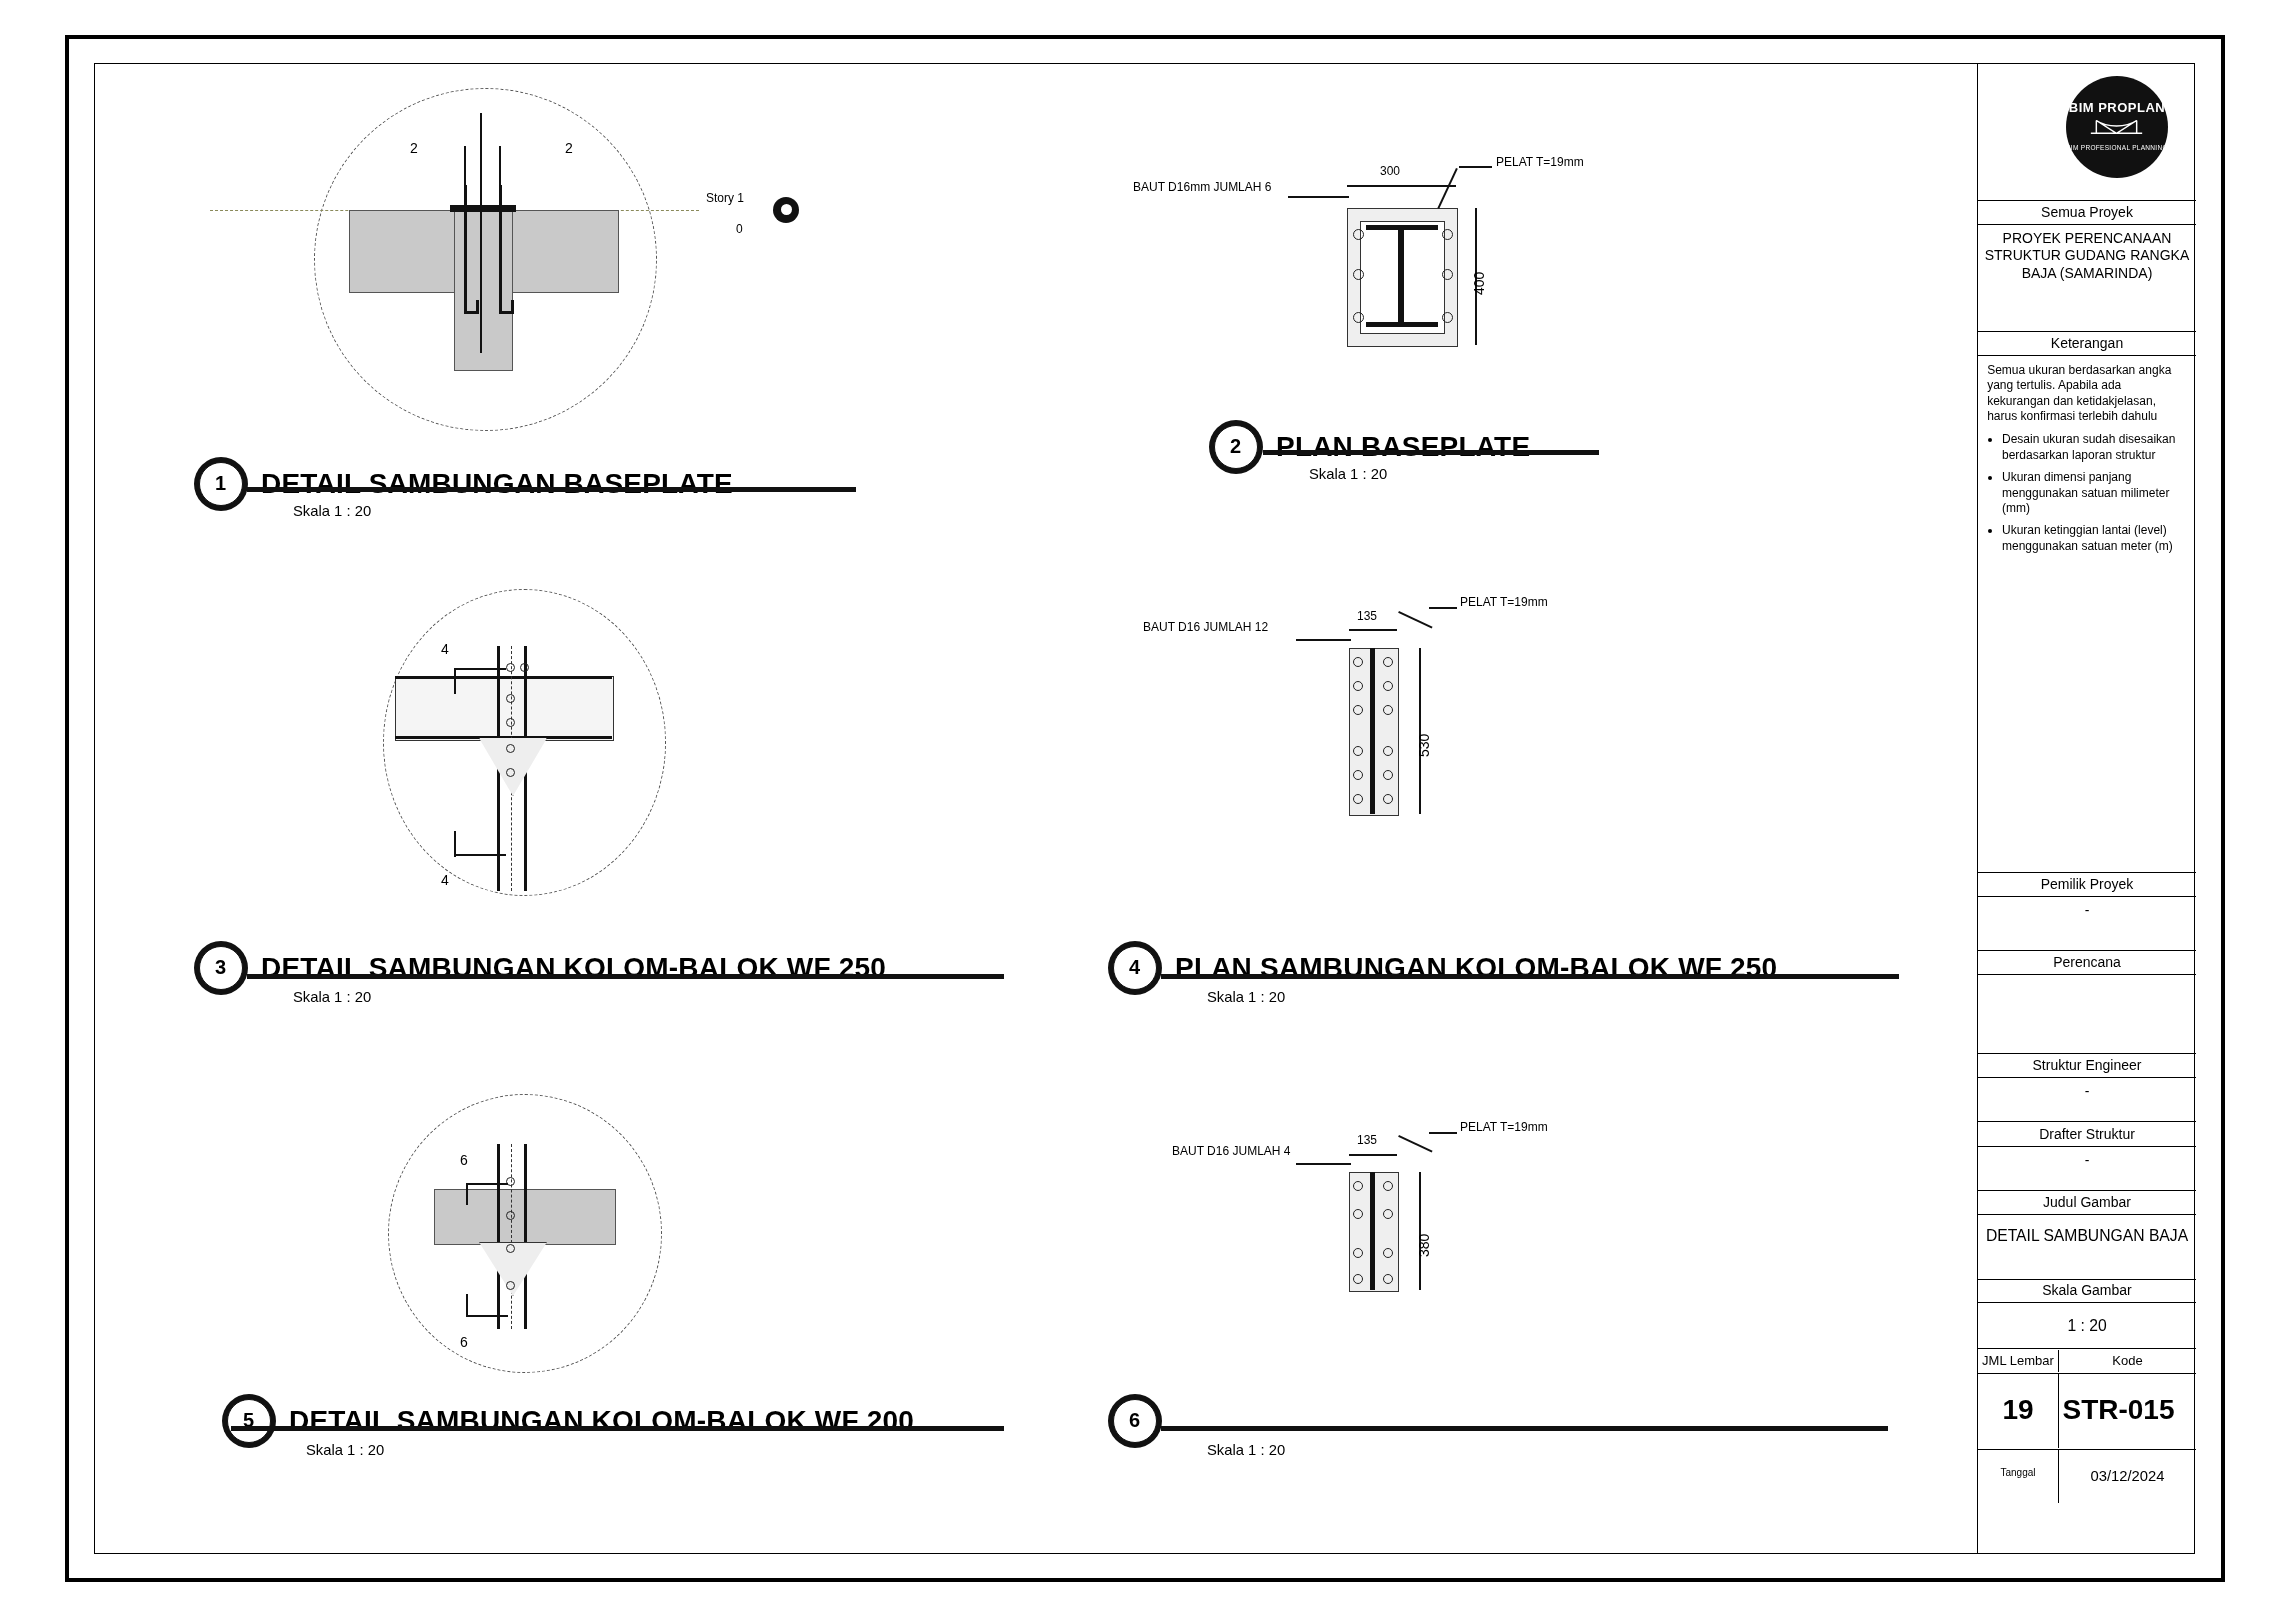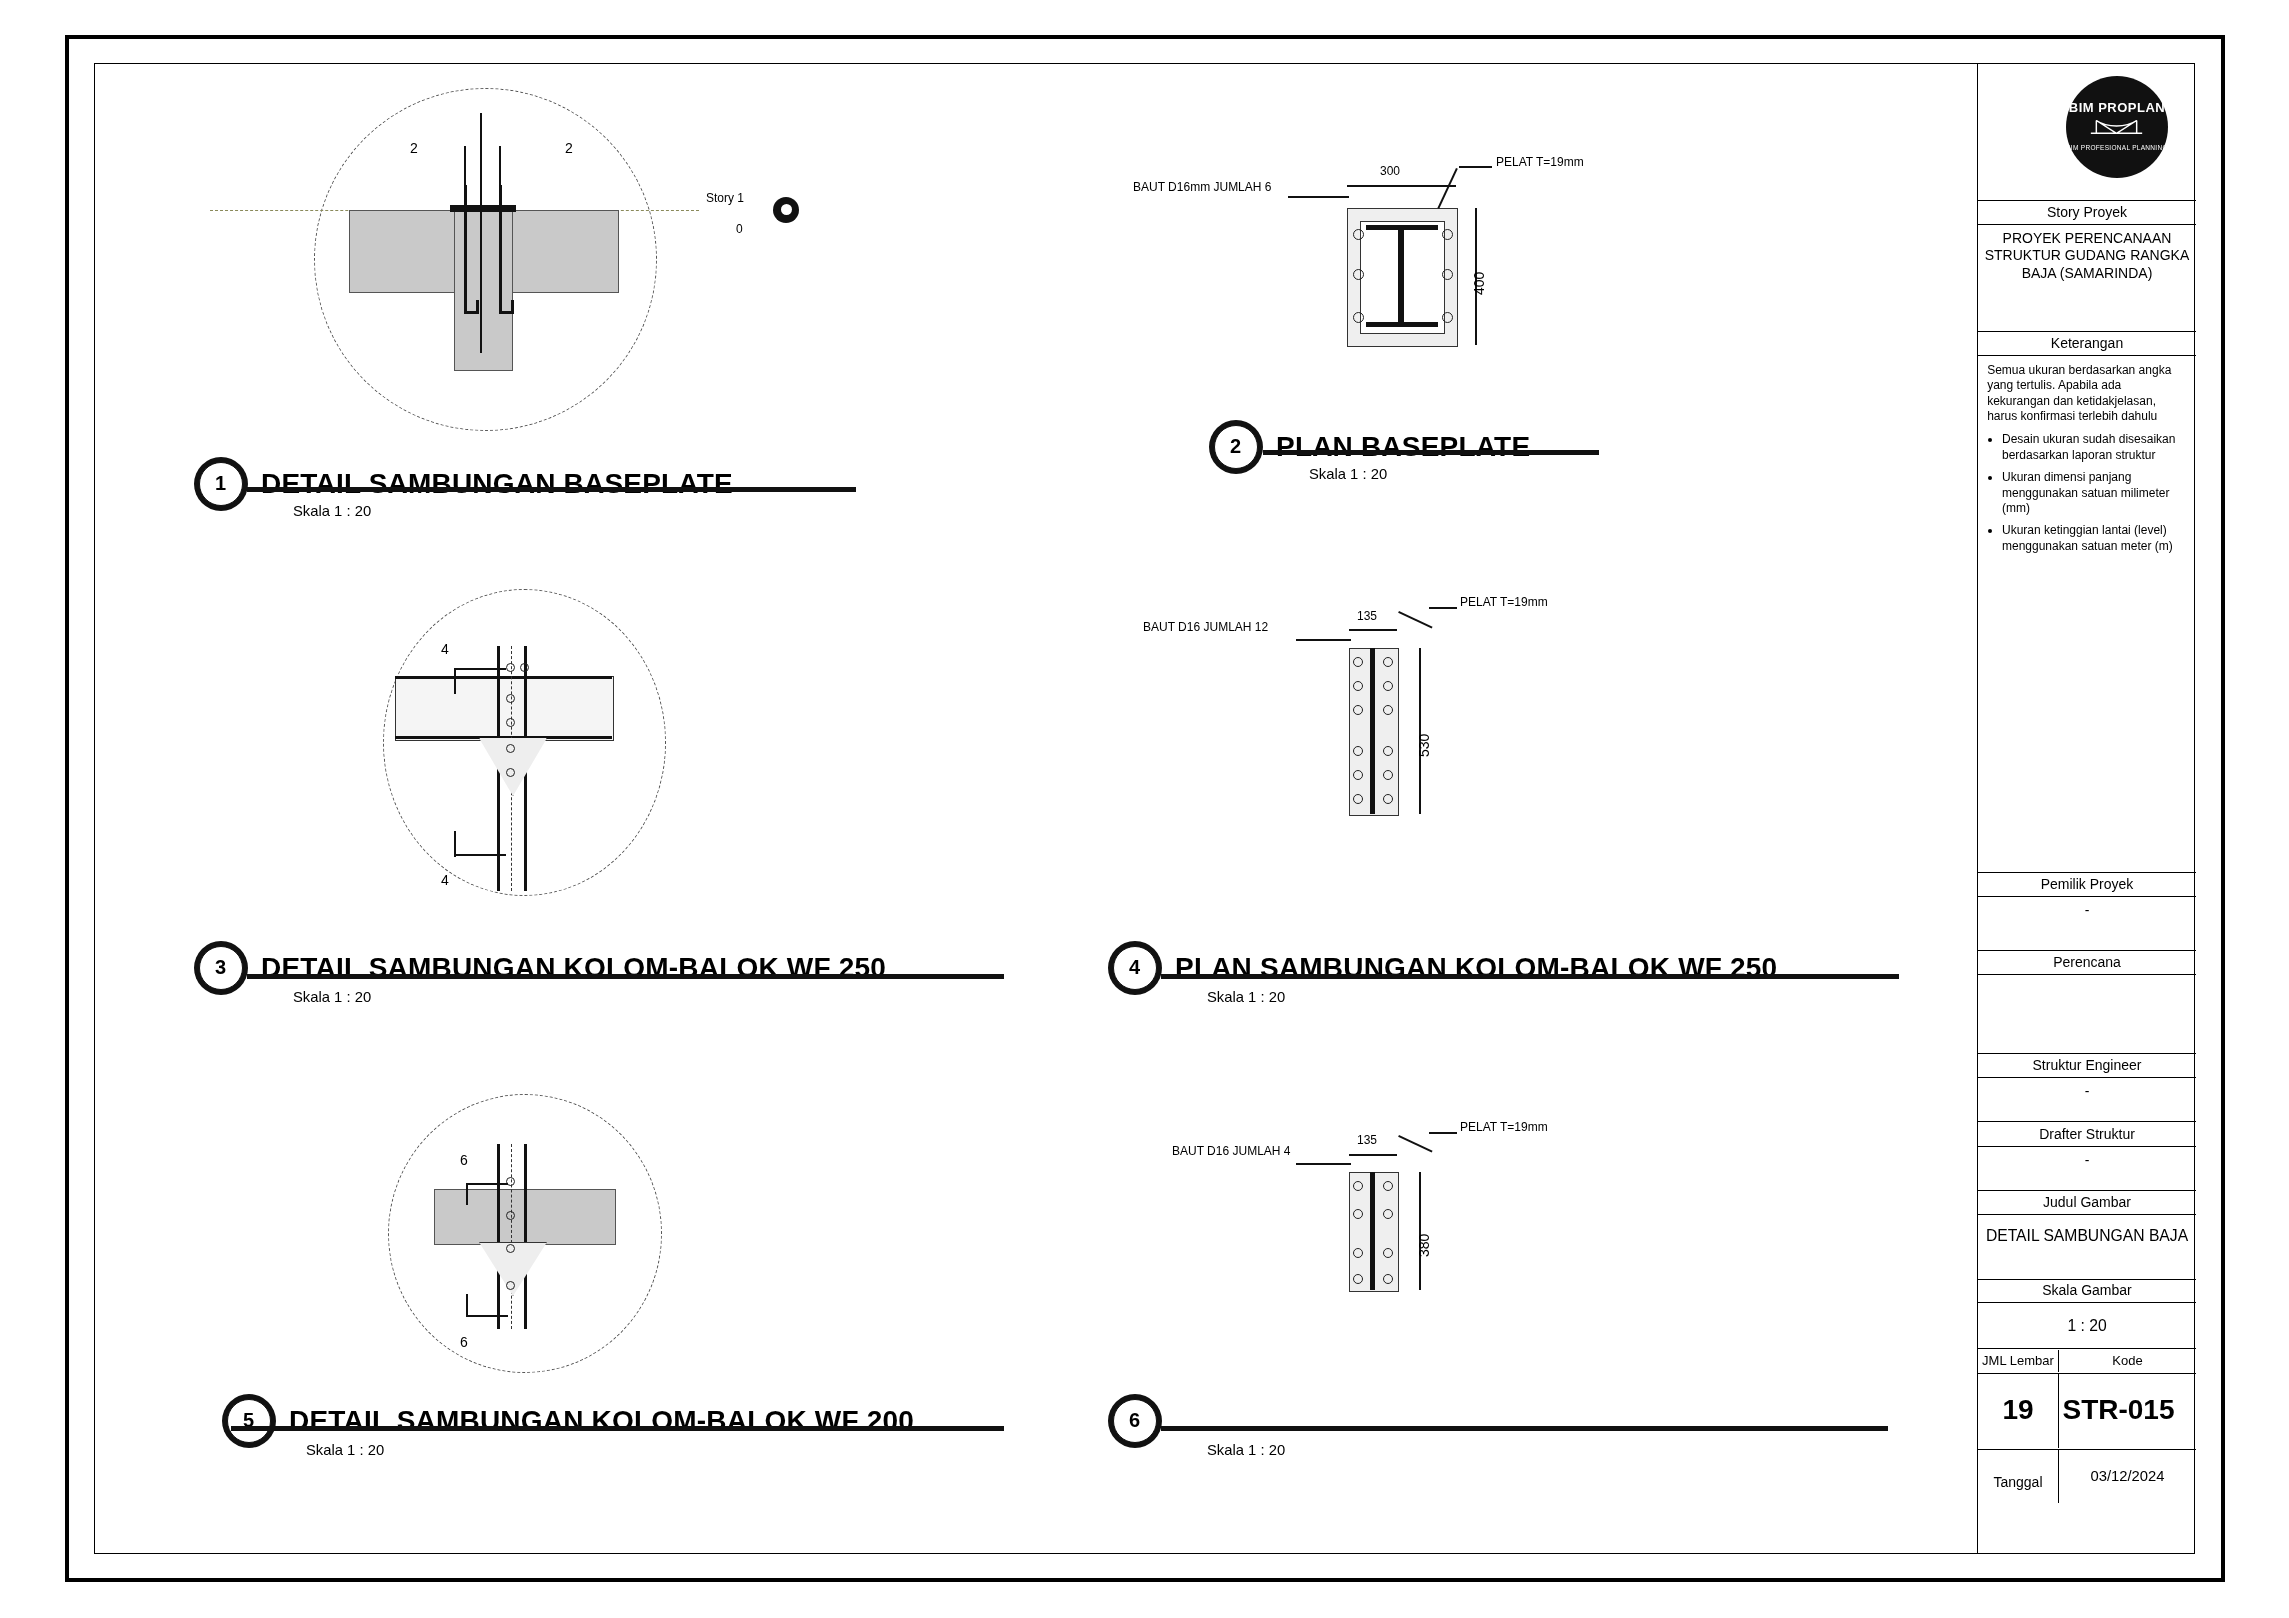--- a/index.html
+++ b/index.html
@@ -259,21 +259,21 @@
       <div class="half"></div>
         <div class="inner">6</div>
     </div>
   </div>
   <div class="rule" style="left:1161px;top:1426px;width:727px;"></div>
   <div class="d-scale" style="left:1207px;top:1442px;">Skala  1 : 20</div>
 
   <div class="tb">
     <div class="tb-cell" style="top:0;height:138px;border-bottom:1.8px solid #000;"></div>
 
-    <div class="tb-cell tb-head" style="top:138px;height:24px;">Story Proyek</div>
+    <div class="tb-cell tb-head" style="top:138px;height:24px;">Semua Proyek</div>
     <div class="tb-cell tb-body" style="top:162px;height:107px;font-weight:normal;">PROYEK PERENCANAAN STRUKTUR GUDANG RANGKA BAJA (SAMARINDA)</div>
 
     <div class="tb-cell tb-head" style="top:269px;height:24px;">Keterangan</div>
     <div class="tb-cell tb-note" style="top:293px;height:517px;">
       <div>Semua ukuran berdasarkan angka yang tertulis. Apabila ada kekurangan dan ketidakjelasan, harus konfirmasi terlebih dahulu</div>
       <ul>
         <li>Desain ukuran sudah disesaikan berdasarkan laporan struktur</li>
         <li>Ukuran dimensi panjang menggunakan satuan milimeter (mm)</li>
         <li>Ukuran ketinggian lantai (level) menggunakan satuan meter (m)</li>
       </ul>
@@ -301,21 +301,21 @@
       <div style="position:absolute;left:0;top:0;width:81px;height:22px;border-right:1.8px solid #000;font-size:13px;text-align:center;padding-top:2.8px;box-sizing:border-box;">JML Lembar</div>
       <div style="position:absolute;left:81px;top:0;width:137px;height:34px;font-size:13px;text-align:center;padding-top:2.8px;box-sizing:border-box;">Kode</div>
     </div>
 
     <div class="tb-cell" style="top:1311px;height:76px;padding:0;">
       <div class="tbig" style="position:absolute;left:0;top:0;width:81px;height:74px;border-right:1.8px solid #000;padding-top:20px;box-sizing:border-box;">19</div>
       <div class="tbig" style="position:absolute;left:72px;top:0;width:137px;height:74px;padding-top:20px;box-sizing:border-box;">STR-015</div>
     </div>
 
     <div class="tb-cell" style="top:1386px;height:55px;padding:0;border-bottom:none;">
-      <div style="position:absolute;left:0;top:0;width:81px;height:54px;border-right:1.8px solid #000;font-size:14px;text-align:center;padding-top:25px;box-sizing:border-box;">Tanggal</div>
+      <div style="position:absolute;left:0;top:0;width:81px;height:54px;border-right:1.8px solid #000;font-size:10px;text-align:center;padding-top:18px;box-sizing:border-box;">Tanggal</div>
       <div style="position:absolute;left:81px;top:0;width:137px;height:54px;font-size:14.8px;text-align:center;padding-top:18.5px;box-sizing:border-box;">03/12/2024</div>
     </div>
   </div>
 
   <div class="logo">
     <div class="logo-circle"></div>
     <div class="logo-text">BIM PROPLAN</div>
     <svg class="logo-bridge" viewBox="0 0 60 24">
       <path d="M2 20 L58 20 M8 20 L8 6 M52 20 L52 6 M8 6 C20 14, 40 14, 52 6 M8 6 L30 20 M52 6 L30 20" stroke="#fff" stroke-width="1.6" fill="none"></path>
     </svg>

